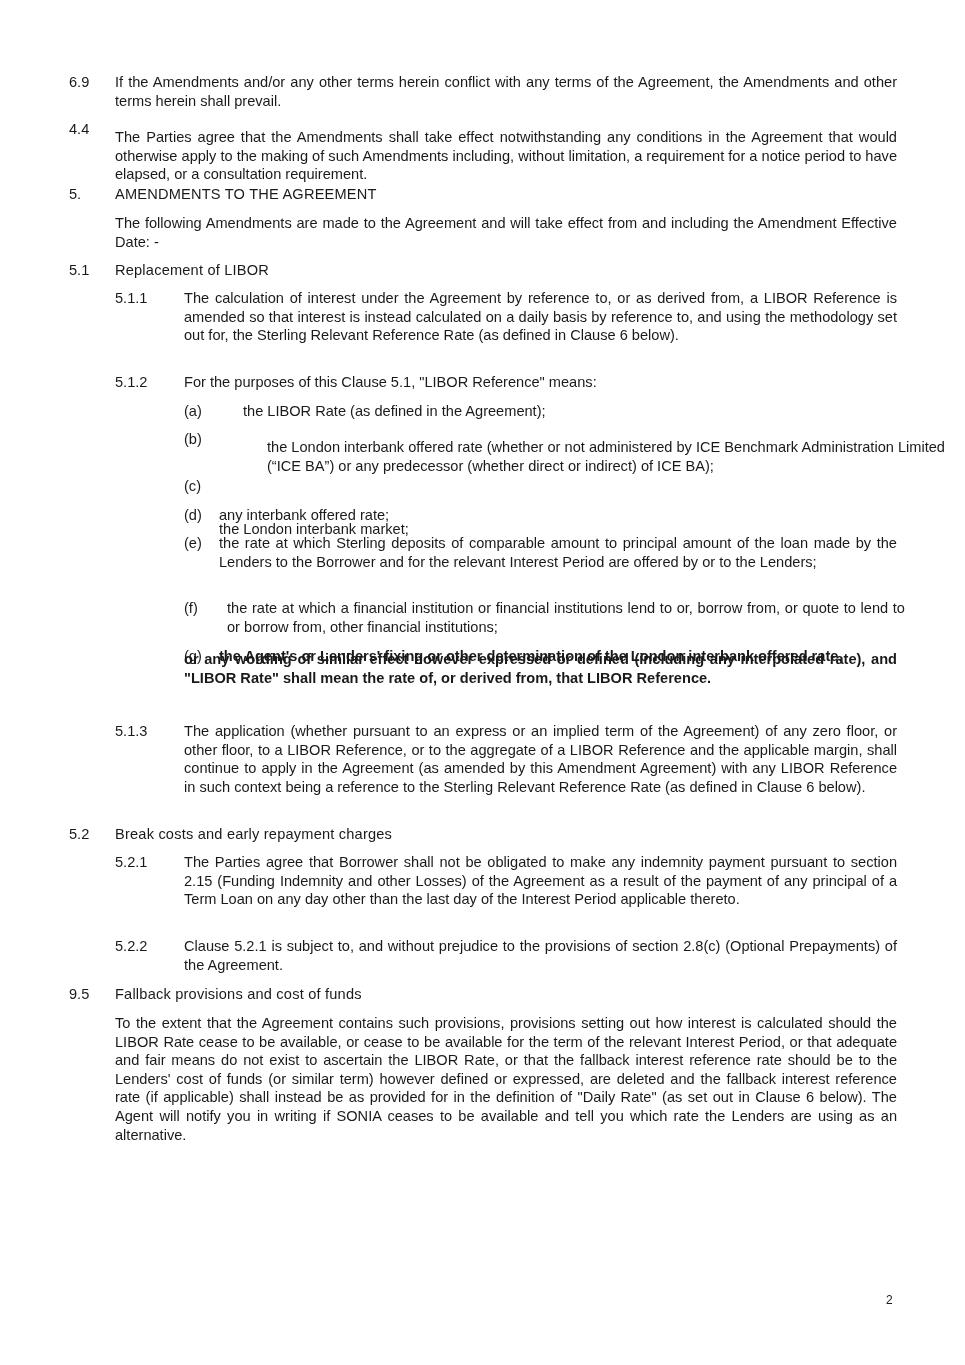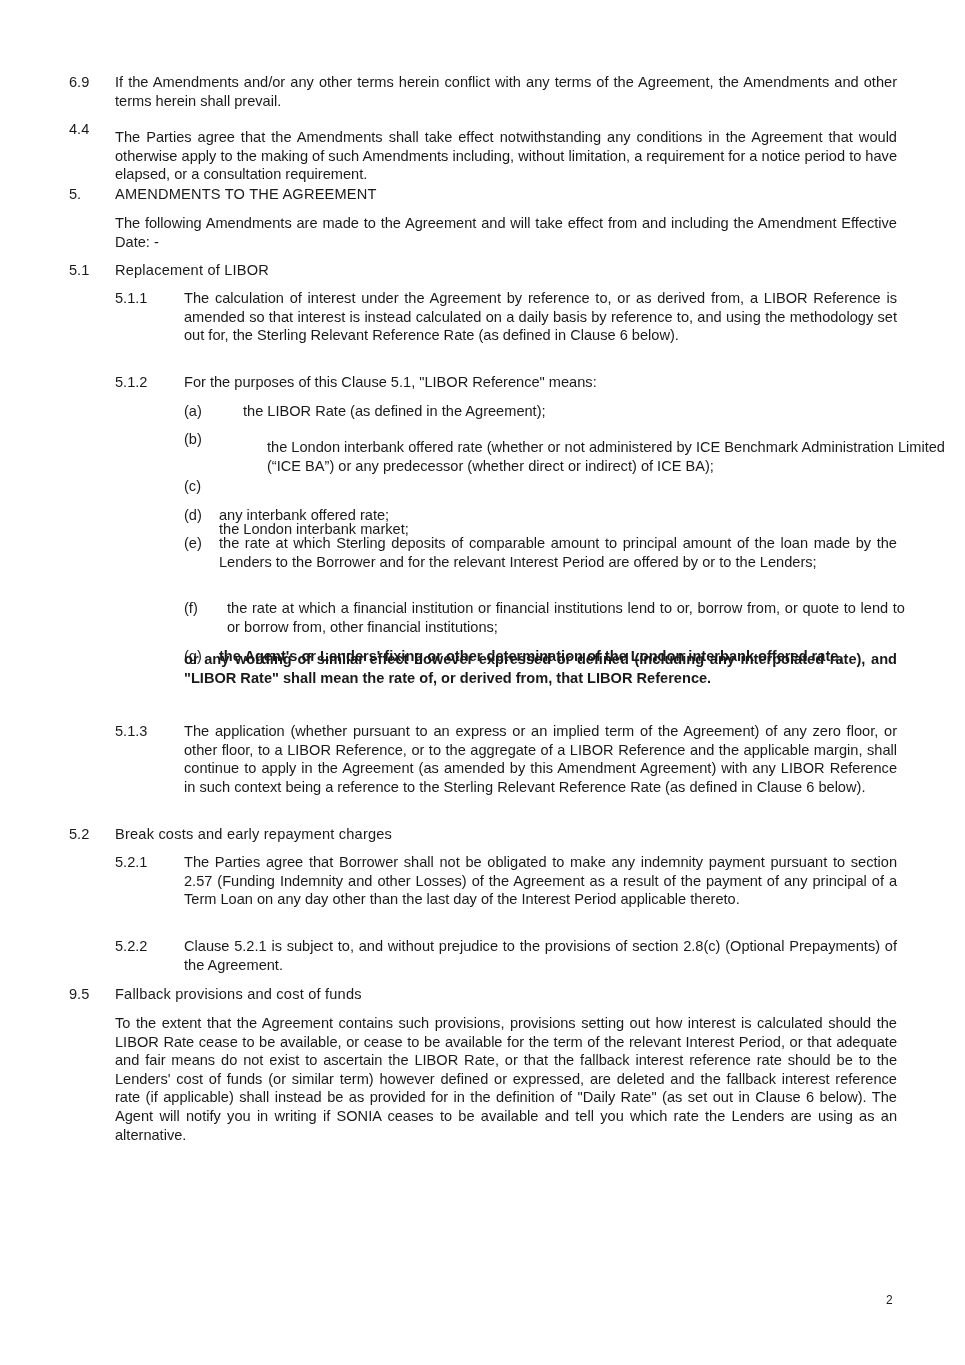--- a/index.html
+++ b/index.html
@@ -86,21 +86,21 @@
   <div class="blk txt c2" style="top:0;">The application (whether pursuant to an express or an implied term of the Agreement) of any zero floor, or other floor, to a LIBOR Reference, or to the aggregate of a LIBOR Reference and the applicable margin, shall continue to apply in the Agreement (as amended by this Amendment Agreement) with any LIBOR Reference in such context being a reference to the Sterling Relevant Reference Rate (as defined in Clause 6 below).</div>
 </div>
 
 <div class="blk" style="top:825px;left:0;width:965px;">
   <span class="num">5.2</span>
   <div class="blk heading c1" style="top:0;">Break costs and early repayment charges</div>
 </div>
 
 <div class="blk" style="top:853px;left:0;width:965px;">
   <span class="n2">5.2.1</span>
-  <div class="blk txt c2" style="top:0;">The Parties agree that Borrower shall not be obligated to make any indemnity payment pursuant to section 2.57 (Funding Indemnity and other Losses) of the Agreement as a result of the payment of any principal of a Term Loan on any day other than the last day of the Interest Period applicable thereto.</div>
+  <div class="blk txt c2" style="top:0;">The Parties agree that Borrower shall not be obligated to make any indemnity payment pursuant to section 2.15 (Funding Indemnity and other Losses) of the Agreement as a result of the payment of any principal of a Term Loan on any day other than the last day of the Interest Period applicable thereto.</div>
 </div>
 
 <div class="blk" style="top:937px;left:0;width:965px;">
   <span class="n2">5.2.2</span>
   <div class="blk txt c2" style="top:0;">Clause 5.2.1 is subject to, and without prejudice to the provisions of section 2.8(c) (Optional Prepayments) of the Agreement.</div>
 </div>
 
 <div class="blk" style="top:985px;left:0;width:965px;">
   <span class="num">9.5</span>
   <div class="blk heading c1" style="top:0;">Fallback provisions and cost of funds</div>

